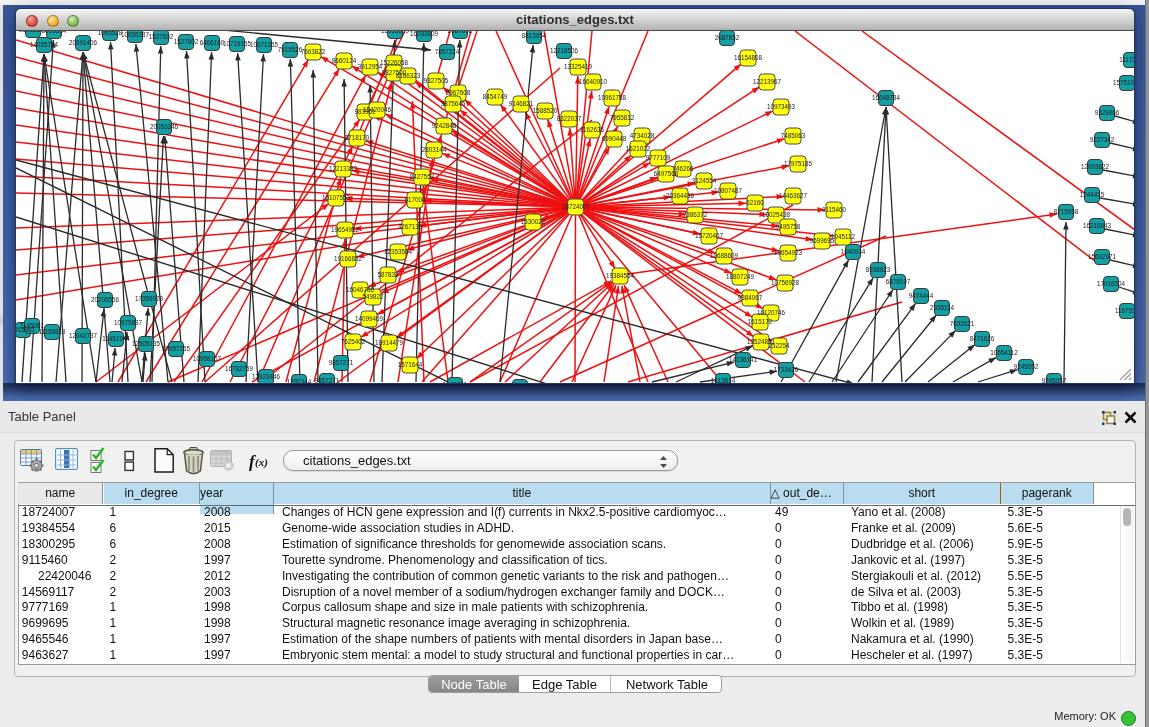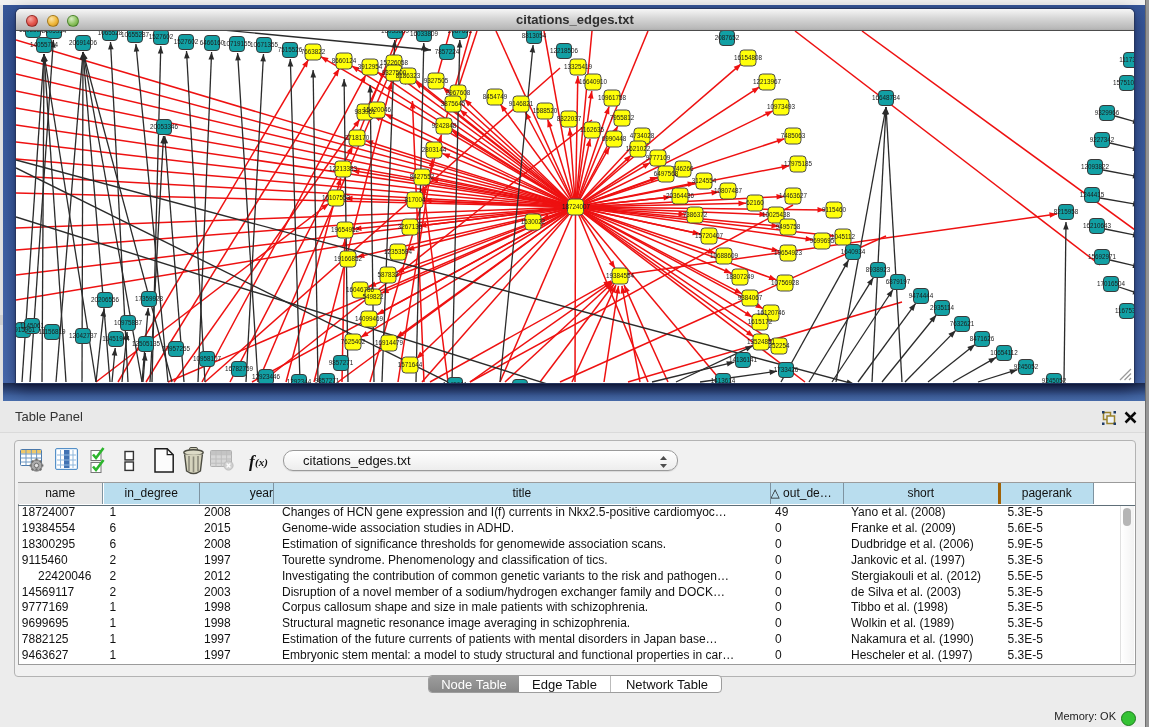--- a/index.html
+++ b/index.html
@@ -656,21 +656,21 @@
     <svg width="16" height="16" style="position:absolute;right:1px;bottom:1px">
       <path d="M14 3L3 14M14 7.5L7.5 14M14 12l-2 2" stroke="#9a9a9a" stroke-width="1.3"></path>
     </svg>
   </div>
 </div>
 
 <div style="position:absolute;left:0;top:315px;width:3px;height:10px;background:#cfcfcf"></div>
 
 <div style="position:absolute;left:0;top:401px;width:1145px;height:32px;background:#e9e9e9;
 border-bottom:1px solid #dadada"></div>
-<div style="position:absolute;left:15px;top:409px;font-size:13px;color:#333">Table Panel</div>
+<div style="position:absolute;left:8px;top:409px;font-size:13px;color:#333">Table Panel</div>
 <svg width="14" height="14" viewBox="0 0 14 14" style="position:absolute;left:1102px;top:411px">
  <rect x="1.5" y="1.5" width="7" height="7" fill="none" stroke="#9b832b" stroke-width="1.5"></rect>
  <rect x="5" y="5" width="7.5" height="7.5" fill="#eef4fa" stroke="#9b832b" stroke-width="1.5"></rect>
  <rect x="0" y="0" width="2.5" height="2.5" fill="#1d3a66"></rect>
     <rect x="11.5" y="0" width="2.5" height="2.5" fill="#1d3a66"></rect>
  <rect x="0" y="11.5" width="2.5" height="2.5" fill="#1d3a66"></rect>
     <rect x="11.5" y="11.5" width="2.5" height="2.5" fill="#1d3a66"></rect>
 </svg>
 <svg width="13" height="13" viewBox="0 0 13 13" style="position:absolute;left:1124px;top:411px">
  <path d="M1.5 1.5l10 10M11.5 1.5l-10 10" stroke="#0a0a0a" stroke-width="2.5"></path>
@@ -732,24 +732,24 @@
   <svg width="9" height="12" viewBox="0 0 9 12" style="position:absolute;right:9px;top:4.5px">
     <path d="M4.5 0L8 4H1z" fill="#4d4d4d"></path>
       <path d="M4.5 12L1 8h7z" fill="#4d4d4d"></path>
   </svg>
 </div>
 
 <div style="position:absolute;left:17.8px;top:482px;width:1118px;height:183px;background:#fff;
 border:1px solid #9b9b9b"></div>
 <div style="position:absolute;left:17.8px;top:483px;width:85.7px;height:21px;background:#e9e9e9;border-right:1px solid #7e93a0;line-height:21px;text-align:center;overflow:hidden;white-space:nowrap">name</div>
 <div style="position:absolute;left:103.5px;top:483px;width:96.5px;height:21px;background:#b9ddee;border-right:1px solid #7e93a0;line-height:21px;text-align:center;overflow:hidden;white-space:nowrap">in_degree</div>
-<div style="position:absolute;left:200.0px;top:483px;width:74.0px;height:21px;background:#b9ddee;border-right:1px solid #7e93a0;line-height:21px;text-align:right;overflow:hidden;white-space:nowrap">year</div>
+<div style="position:absolute;left:200.0px;top:483px;width:74.0px;height:31px;background:#b9ddee;border-right:1px solid #7e93a0;line-height:21px;text-align:left;overflow:hidden;white-space:nowrap">year</div>
 <div style="position:absolute;left:274.0px;top:483px;width:496.5px;height:21px;background:#b9ddee;border-right:1px solid #7e93a0;line-height:21px;text-align:center;overflow:hidden;white-space:nowrap">title</div>
 <div style="position:absolute;left:770.5px;top:483px;width:73.5px;height:21px;background:#b9ddee;border-right:1px solid #7e93a0;line-height:21px;overflow:hidden;white-space:nowrap">△ out_de…</div>
-<div style="position:absolute;left:844.0px;top:483px;width:156.5px;height:21px;background:#b9ddee;border-right:3px solid #a16207;line-height:21px;text-align:center;overflow:hidden;white-space:nowrap">short</div>
+<div style="position:absolute;left:844.0px;top:483px;width:156.5px;height:21px;background:#b9ddee;border-right:1px solid #a16207;line-height:21px;text-align:center;overflow:hidden;white-space:nowrap">short</div>
 <div style="position:absolute;left:1000.5px;top:483px;width:93.5px;height:21px;background:#b9ddee;border-right:1px solid #7e93a0;line-height:21px;text-align:center;overflow:hidden;white-space:nowrap">pagerank</div>
 <div style="position:absolute;left:17.8px;top:504.5px;width:1117px;height:1px;background:#5e6e78"></div>
 <div style="position:absolute;left:21.8px;top:505.4px;width:82px;height:15.84px;line-height:15.84px;overflow:hidden;white-space:nowrap">18724007</div>
 <div style="position:absolute;left:109.5px;top:505.4px;width:90px;height:15.84px;line-height:15.84px;overflow:hidden;white-space:nowrap">1</div>
 <div style="position:absolute;left:204px;top:505.4px;width:70px;height:15.84px;line-height:15.84px;overflow:hidden;white-space:nowrap">2008</div>
 <div style="position:absolute;left:282px;top:505.4px;width:488px;height:15.84px;line-height:15.84px;overflow:hidden;white-space:nowrap">Changes of HCN gene expression and I(f) currents in Nkx2.5-positive cardiomyoc…</div>
 <div style="position:absolute;left:775.0px;top:505.4px;width:69px;height:15.84px;line-height:15.84px;overflow:hidden;white-space:nowrap">49</div>
 <div style="position:absolute;left:851px;top:505.4px;width:150px;height:15.84px;line-height:15.84px;overflow:hidden;white-space:nowrap">Yano et al. (2008)</div>
 <div style="position:absolute;left:1007.5px;top:505.4px;width:86px;height:15.84px;line-height:15.84px;overflow:hidden;white-space:nowrap">5.3E-5</div>
 <div style="position:absolute;left:21.8px;top:521.2px;width:82px;height:15.84px;line-height:15.84px;overflow:hidden;white-space:nowrap">19384554</div>
@@ -794,24 +794,24 @@
 <div style="position:absolute;left:775.0px;top:600.4px;width:69px;height:15.84px;line-height:15.84px;overflow:hidden;white-space:nowrap">0</div>
 <div style="position:absolute;left:851px;top:600.4px;width:150px;height:15.84px;line-height:15.84px;overflow:hidden;white-space:nowrap">Tibbo et al. (1998)</div>
 <div style="position:absolute;left:1007.5px;top:600.4px;width:86px;height:15.84px;line-height:15.84px;overflow:hidden;white-space:nowrap">5.3E-5</div>
 <div style="position:absolute;left:21.8px;top:616.3px;width:82px;height:15.84px;line-height:15.84px;overflow:hidden;white-space:nowrap">9699695</div>
 <div style="position:absolute;left:109.5px;top:616.3px;width:90px;height:15.84px;line-height:15.84px;overflow:hidden;white-space:nowrap">1</div>
 <div style="position:absolute;left:204px;top:616.3px;width:70px;height:15.84px;line-height:15.84px;overflow:hidden;white-space:nowrap">1998</div>
 <div style="position:absolute;left:282px;top:616.3px;width:488px;height:15.84px;line-height:15.84px;overflow:hidden;white-space:nowrap">Structural magnetic resonance image averaging in schizophrenia.</div>
 <div style="position:absolute;left:775.0px;top:616.3px;width:69px;height:15.84px;line-height:15.84px;overflow:hidden;white-space:nowrap">0</div>
 <div style="position:absolute;left:851px;top:616.3px;width:150px;height:15.84px;line-height:15.84px;overflow:hidden;white-space:nowrap">Wolkin et al. (1989)</div>
 <div style="position:absolute;left:1007.5px;top:616.3px;width:86px;height:15.84px;line-height:15.84px;overflow:hidden;white-space:nowrap">5.3E-5</div>
-<div style="position:absolute;left:21.8px;top:632.1px;width:82px;height:15.84px;line-height:15.84px;overflow:hidden;white-space:nowrap">7882125</div>
+<div style="position:absolute;left:21.8px;top:632.1px;width:82px;height:15.84px;line-height:15.84px;overflow:hidden;white-space:nowrap">9465546</div>
 <div style="position:absolute;left:109.5px;top:632.1px;width:90px;height:15.84px;line-height:15.84px;overflow:hidden;white-space:nowrap">1</div>
 <div style="position:absolute;left:204px;top:632.1px;width:70px;height:15.84px;line-height:15.84px;overflow:hidden;white-space:nowrap">1997</div>
-<div style="position:absolute;left:282px;top:632.1px;width:488px;height:15.84px;line-height:15.84px;overflow:hidden;white-space:nowrap">Estimation of the future currents of patients with mental disorders in Japan base…</div>
+<div style="position:absolute;left:282px;top:632.1px;width:488px;height:15.84px;line-height:15.84px;overflow:hidden;white-space:nowrap">Estimation of the shape numbers of patients with mental disorders in Japan base…</div>
 <div style="position:absolute;left:775.0px;top:632.1px;width:69px;height:15.84px;line-height:15.84px;overflow:hidden;white-space:nowrap">0</div>
 <div style="position:absolute;left:851px;top:632.1px;width:150px;height:15.84px;line-height:15.84px;overflow:hidden;white-space:nowrap">Nakamura et al. (1990)</div>
 <div style="position:absolute;left:1007.5px;top:632.1px;width:86px;height:15.84px;line-height:15.84px;overflow:hidden;white-space:nowrap">5.3E-5</div>
 <div style="position:absolute;left:21.8px;top:648.0px;width:82px;height:15.84px;line-height:15.84px;overflow:hidden;white-space:nowrap">9463627</div>
 <div style="position:absolute;left:109.5px;top:648.0px;width:90px;height:15.84px;line-height:15.84px;overflow:hidden;white-space:nowrap">1</div>
 <div style="position:absolute;left:204px;top:648.0px;width:70px;height:15.84px;line-height:15.84px;overflow:hidden;white-space:nowrap">1997</div>
 <div style="position:absolute;left:282px;top:648.0px;width:488px;height:15.84px;line-height:15.84px;overflow:hidden;white-space:nowrap">Embryonic stem mental: a model to study structural and functional properties in car…</div>
 <div style="position:absolute;left:775.0px;top:648.0px;width:69px;height:15.84px;line-height:15.84px;overflow:hidden;white-space:nowrap">0</div>
 <div style="position:absolute;left:851px;top:648.0px;width:150px;height:15.84px;line-height:15.84px;overflow:hidden;white-space:nowrap">Hescheler et al. (1997)</div>
 <div style="position:absolute;left:1007.5px;top:648.0px;width:86px;height:15.84px;line-height:15.84px;overflow:hidden;white-space:nowrap">5.3E-5</div>

